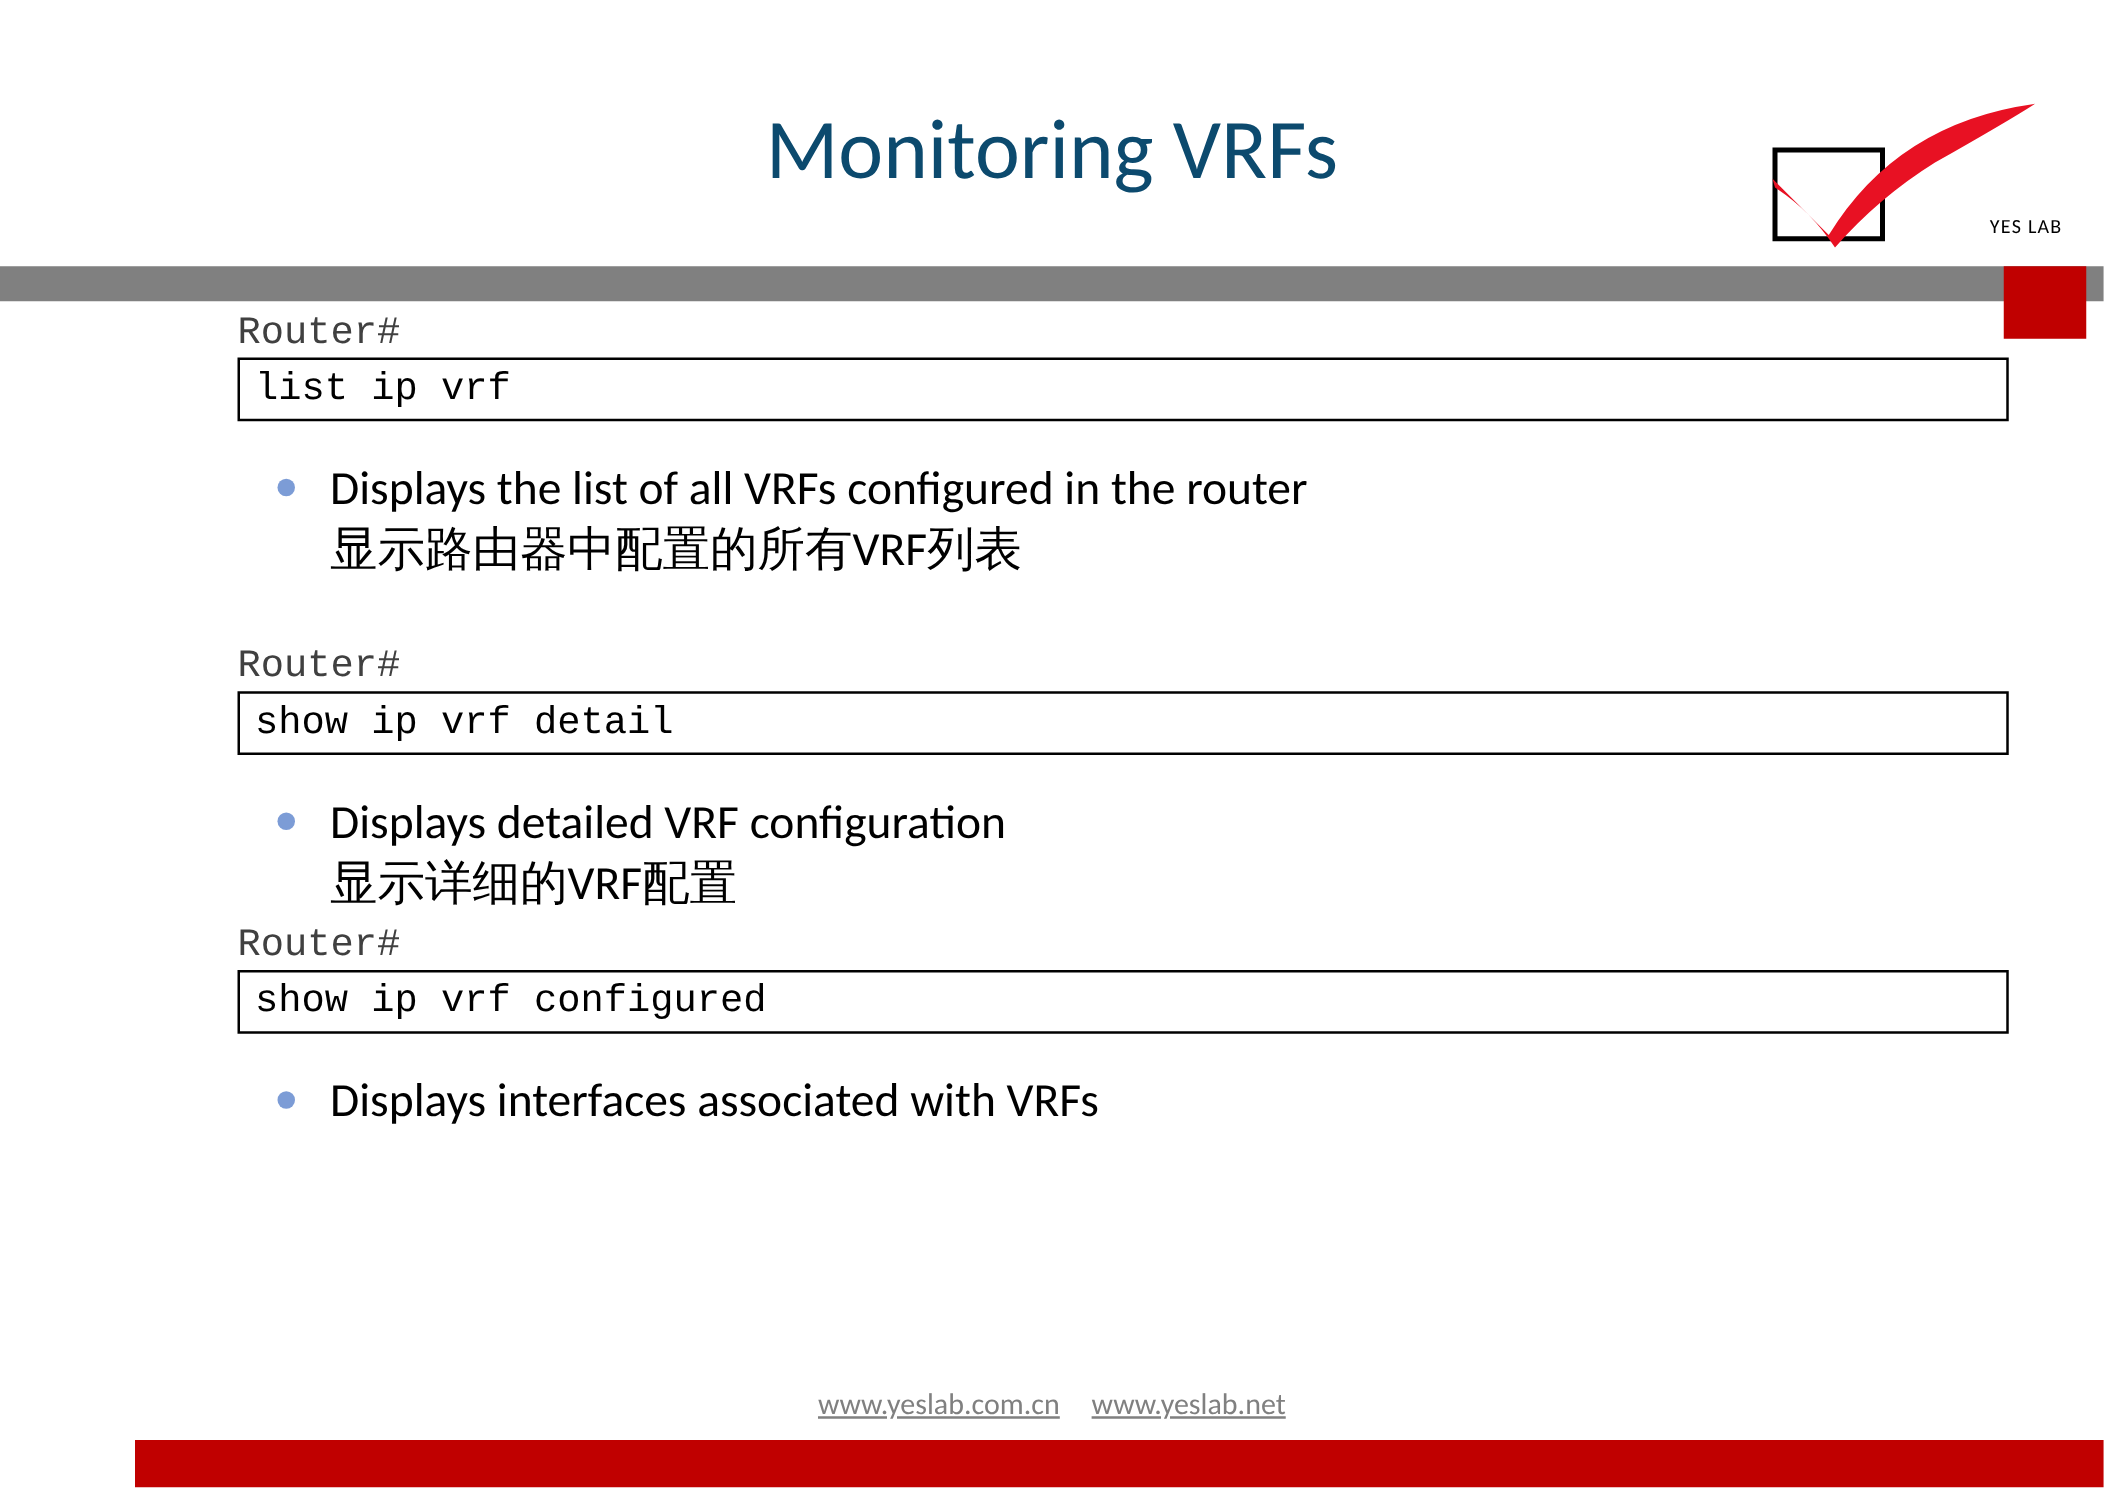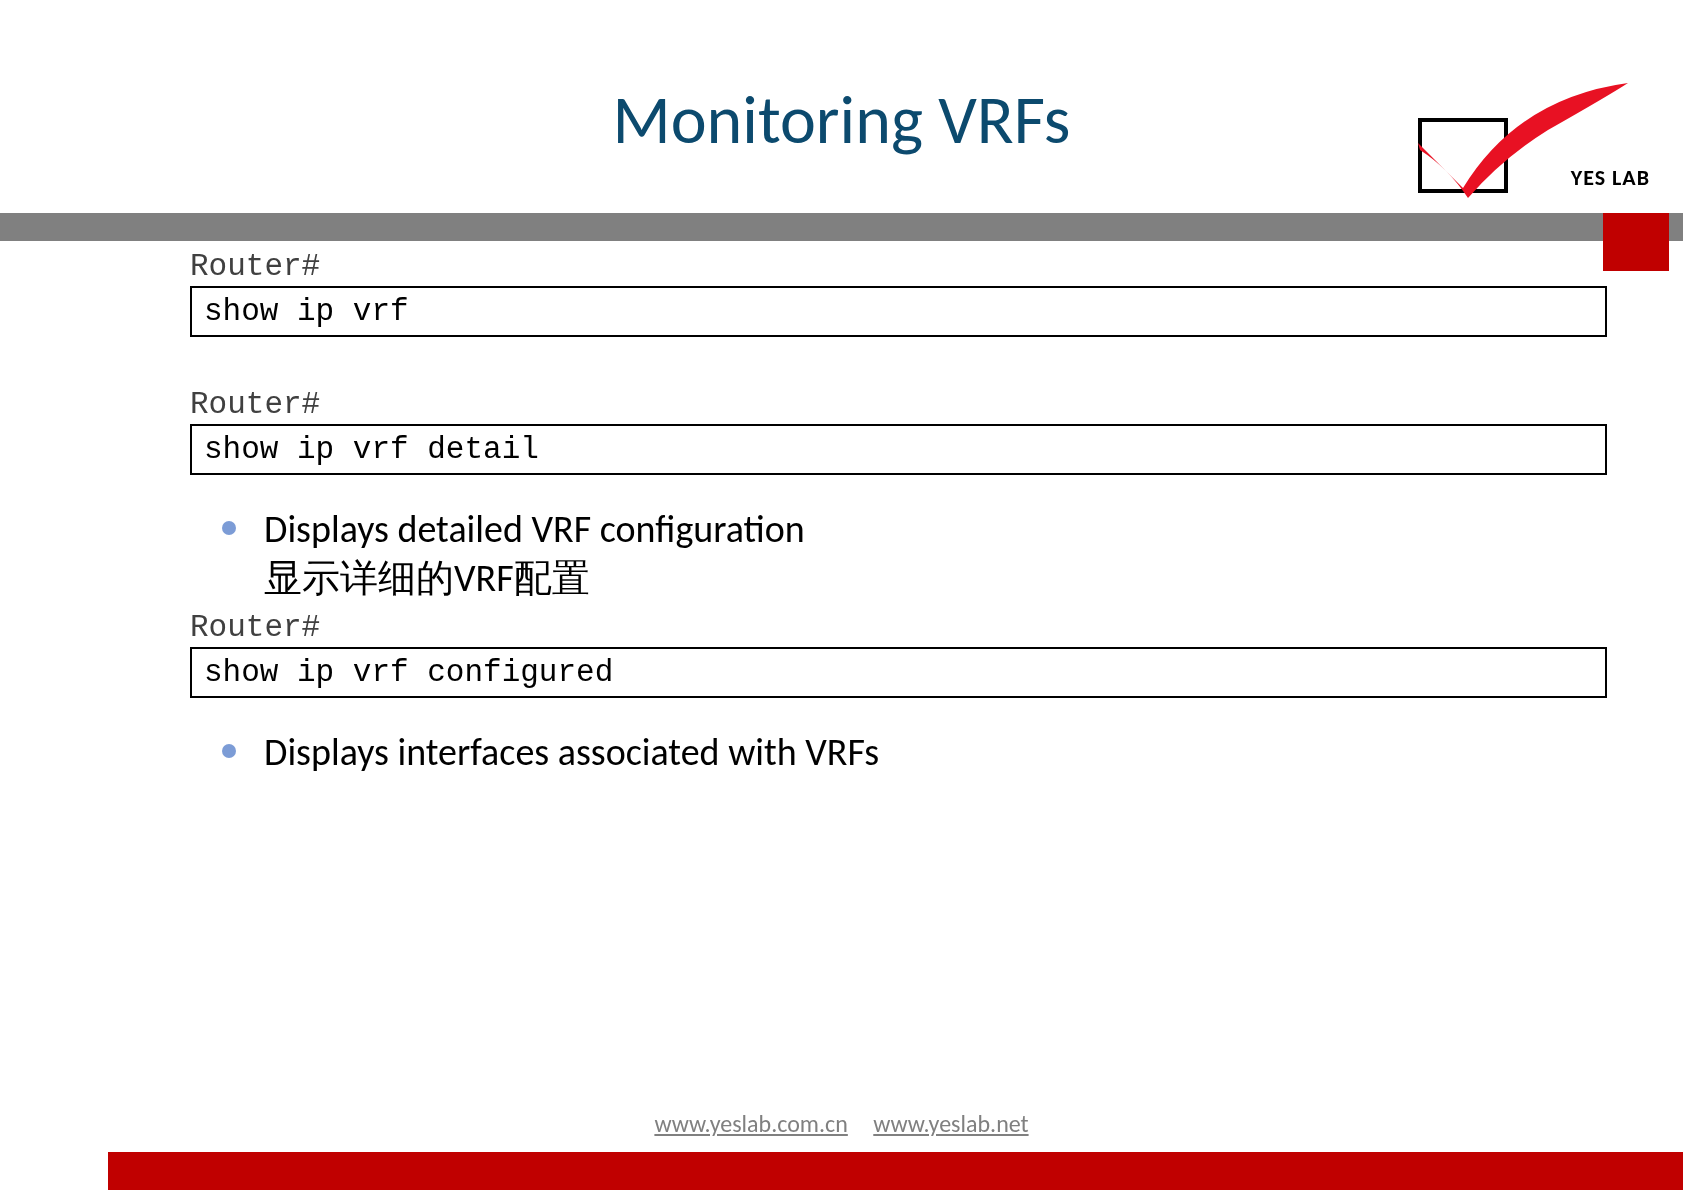--- a/index.html
+++ b/index.html
@@ -40,22 +40,22 @@
     }
     .logo-check {
       position: absolute;
       top: -10px;
       left: 30px;
     }
     .logo-text {
       position: absolute;
       bottom: 22px;
       right: -2px;
-      font-size: 22px;
-      font-weight: bold;
+      font-size: 16px;
+      font-weight: normal;
       letter-spacing: 1px;
       color: #000;
     }
     .gray-bar {
       width: 100%;
       height: 28px;
       background: #808080;
       margin-top: 22px;
       position: relative;
     }
@@ -151,21 +151,28 @@
   <div class="logo-text">YES LAB</div>
 </div>
 
 <div class="gray-bar">
   <div class="red-bar-top"></div>
 </div>
 
 <div class="content">
 
   <div class="prompt-label">Router#</div>
-  <div class="command-box">show ip vrf</div>
+  <div class="command-box">list ip vrf</div>
+  <div class="bullet-item">
+    <div class="bullet"></div>
+    <div>
+      <div class="bullet-text">Displays the list of all VRFs configured in the router</div>
+      <div class="bullet-text-cn">显示路由器中配置的所有VRF列表</div>
+    </div>
+  </div>
 
   <div class="section-spacer"></div>
 
   <div class="prompt-label">Router#</div>
   <div class="command-box">show ip vrf detail</div>
   <div class="bullet-item">
     <div class="bullet"></div>
     <div>
       <div class="bullet-text">Displays detailed VRF configuration</div>
       <div class="bullet-text-cn">显示详细的VRF配置</div>

